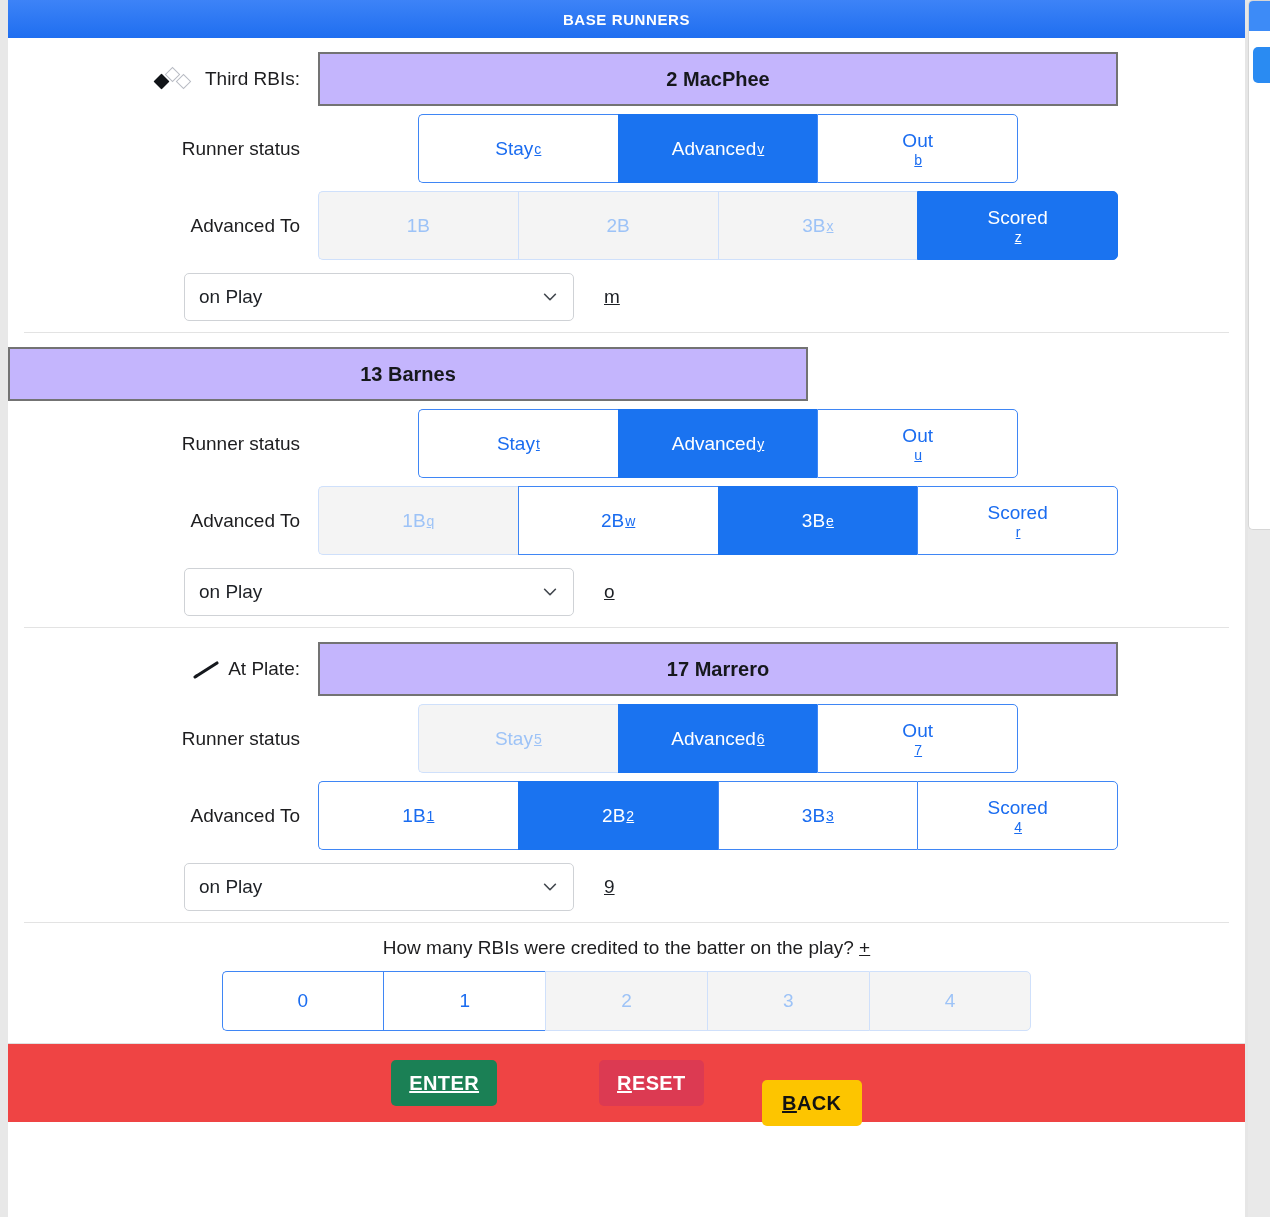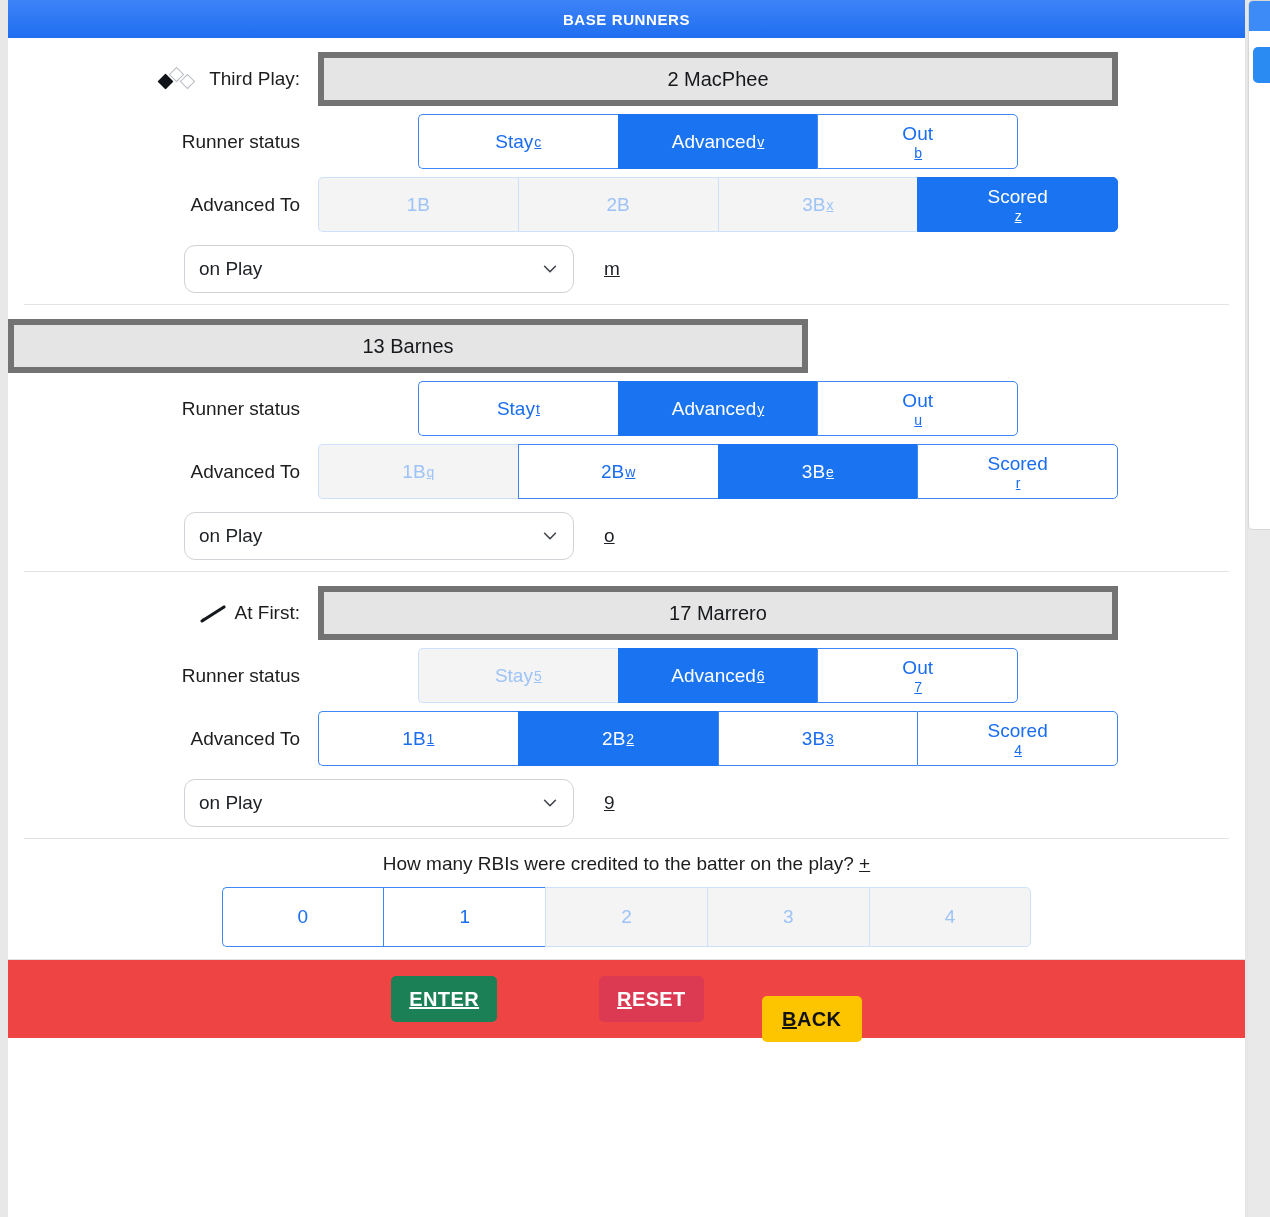--- a/index.html
+++ b/index.html
@@ -121,48 +121,48 @@
     position: relative;
     vertical-align: middle;
     margin-right: 6px;
   }
   .bat-icon svg { display:block; }
 
   
   .name-field {
     width: 800px;
     height: 54px;
-    border: 6px solid #737373;
-    background: #e5e5e5;
+    border: 2px solid #737373;
+    background: #c4b5fd;
     display: flex;
     align-items: center;
     justify-content: center;
     font-size: 20px;
-    font-weight: normal;
+    font-weight: bold;
     color: #16181c;
     box-sizing: border-box;
     margin-left: 0;
   }
 
   
   .btn-group {
     display: flex;
     box-sizing: border-box;
   }
   .btn-group.status {
     width: 600px;
     margin-left: 100px;
   }
   .btn-group.advto {
     width: 800px;
     margin-left: 0px;
   }
   .opt {
     flex: 1;
-    height: 55px;
+    height: 69px;
     display: flex;
     align-items: center;
     justify-content: center;
     font-size: 19px;
     box-sizing: border-box;
     border: 1px solid #3f86f5;
     border-right-width: 0;
     background: #ffffff;
     color: #1a6cf0;
     cursor: pointer;
@@ -190,21 +190,21 @@
     display: flex;
     align-items: center;
     margin-left: 176px;
     padding-top: 11px;
     padding-bottom: 11px;
   }
   .dropdown {
     width: 390px;
     height: 48px;
     border: 1px solid #cfd2d6;
-    border-radius: 11px;
+    border-radius: 5px;
     background: #ffffff;
     display: flex;
     align-items: center;
     padding: 0 14px;
     box-sizing: border-box;
     font-size: 19px;
     color: #1d2025;
     cursor: pointer;
   }
   .dropdown .dd-text { flex: 1; }
@@ -327,21 +327,21 @@
 
   <div class="panel">
 
     <div class="panel-header">
       <span>BASE RUNNERS</span>
     </div>
 
     <div class="panel-body" id="sections">
         <div class="runner-section">
           <div class="row" style="padding-top:14px;padding-bottom:8px;">
-            <div class="label-col"><span class="base-icon"><span class="dmd d-third filled"></span><span class="dmd d-second"></span><span class="dmd d-first"></span></span><span>Third Play:</span></div>
+            <div class="label-col"><span class="base-icon"><span class="dmd d-third filled"></span><span class="dmd d-second"></span><span class="dmd d-first"></span></span><span>Third RBIs:</span></div>
             <div class="ctrl-col">
               <div class="name-field">
                 <span>2 MacPhee</span>
               </div>
             </div>
           </div>
           <div class="row" style="padding-bottom:8px;">
             <div class="label-col">Runner status</div>
             <div class="ctrl-col">
               <div class="btn-group status">
@@ -451,21 +451,21 @@
             </div>
             <span class="dd-key">o</span>
           </div>
         </div>
         <div class="divider"></div>
         <div class="runner-section">
           <div class="row" style="padding-top:14px;padding-bottom:8px;">
             <div class="label-col"><span class="bat-icon"><svg width="30" height="20" viewBox="0 0 30 20">
                   <line x1="3" y1="17" x2="25" y2="3" stroke="#15181d" stroke-width="3.2" stroke-linecap="round"></line>
                   <circle cx="4.5" cy="16" r="1.4" fill="#15181d"></circle>
-                </svg></span><span>At First:</span></div>
+                </svg></span><span>At Plate:</span></div>
             <div class="ctrl-col">
               <div class="name-field">
                 <span>17 Marrero</span>
               </div>
             </div>
           </div>
           <div class="row" style="padding-bottom:8px;">
             <div class="label-col">Runner status</div>
             <div class="ctrl-col">
               <div class="btn-group status">

